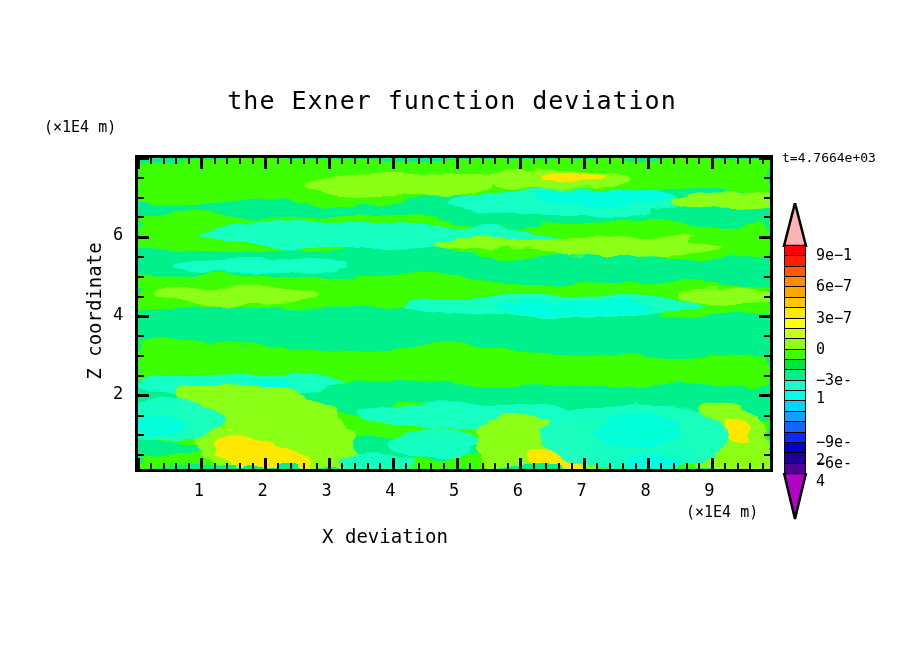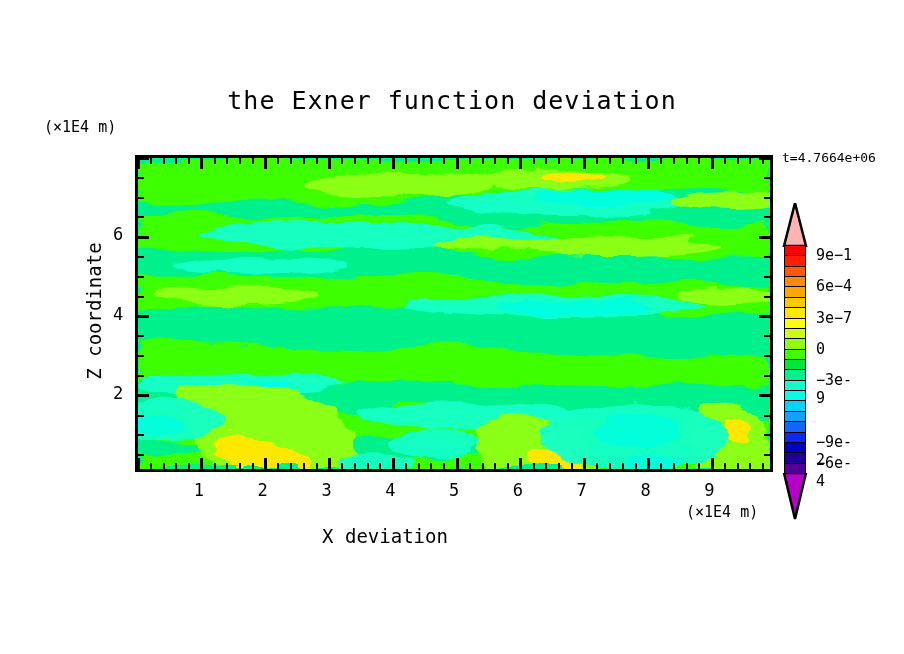--- a/index.html
+++ b/index.html
@@ -20,21 +20,21 @@
   #xlabel-units{left:686px;top:503px;font-size:15px;}
   #cbar{left:781px;top:203px;width:28px;height:314px;}
   #cbar-labels span{position:absolute;font-size:15px;left:816px;}
   .cb-band{position:absolute;left:3px;width:22px;border:1.5px solid #000;box-sizing:border-box;}
 </style>
 </head>
 <body>
 
 <div id="title" class="abs">the Exner function deviation</div>
 <div id="ylabel-units" class="abs">(×1E4 m)</div>
-<div id="time-stamp" class="abs">t=4.7664e+06</div>
+<div id="time-stamp" class="abs">t=4.7664e+03</div>
 
 <div id="plot-frame" class="abs">
   <svg id="field" viewBox="0 0 638 317" preserveAspectRatio="none">
     <defs>
       <filter id="wob" x="-5%" y="-20%" width="110%" height="140%">
         <feTurbulence type="fractalNoise" baseFrequency="0.012 0.05" numOctaves="3" seed="7" result="n"></feTurbulence>
         <feDisplacementMap in="SourceGraphic" in2="n" scale="22" xChannelSelector="R" yChannelSelector="G"></feDisplacementMap>
       </filter>
       <filter id="wob2" x="-5%" y="-20%" width="110%" height="140%">
         <feTurbulence type="fractalNoise" baseFrequency="0.018 0.06" numOctaves="3" seed="21" result="n"></feTurbulence>
@@ -287,19 +287,19 @@
     <div class="cb-band" style="background: rgb(10, 40, 255); top: 228.545px; height: 11.8636px;"></div>
     <div class="cb-band" style="background: rgb(0, 0, 200); top: 238.909px; height: 11.8636px;"></div>
     <div class="cb-band" style="background: rgb(30, 0, 150); top: 249.273px; height: 11.8636px;"></div>
     <div class="cb-band" style="background: rgb(80, 0, 150); top: 259.636px; height: 11.8636px;"></div>
     <svg width="28" height="48" style="position: absolute; left: 0px; top: 270px;">
       <polygon points="3,0 25,0 14,46" fill="#b400c8" stroke="#000" stroke-width="2.5"></polygon>
     </svg>
   </div>
 <div id="cbar-labels" class="abs">
     <span style="top: 246.364px;">9e−1</span>
-    <span style="top: 277.455px;">6e−4</span>
+    <span style="top: 277.455px;">6e−7</span>
     <span style="top: 308.545px;">3e−7</span>
     <span style="top: 339.636px;">0</span>
-    <span style="top: 370.727px;">−3e-9</span>
+    <span style="top: 370.727px;">−3e-1</span>
     <span style="top: 406px; margin-top: 48px;">−6e-4</span>
     <span style="top: 432.909px;">−9e-2</span>
   </div>
 
 </body></html>

